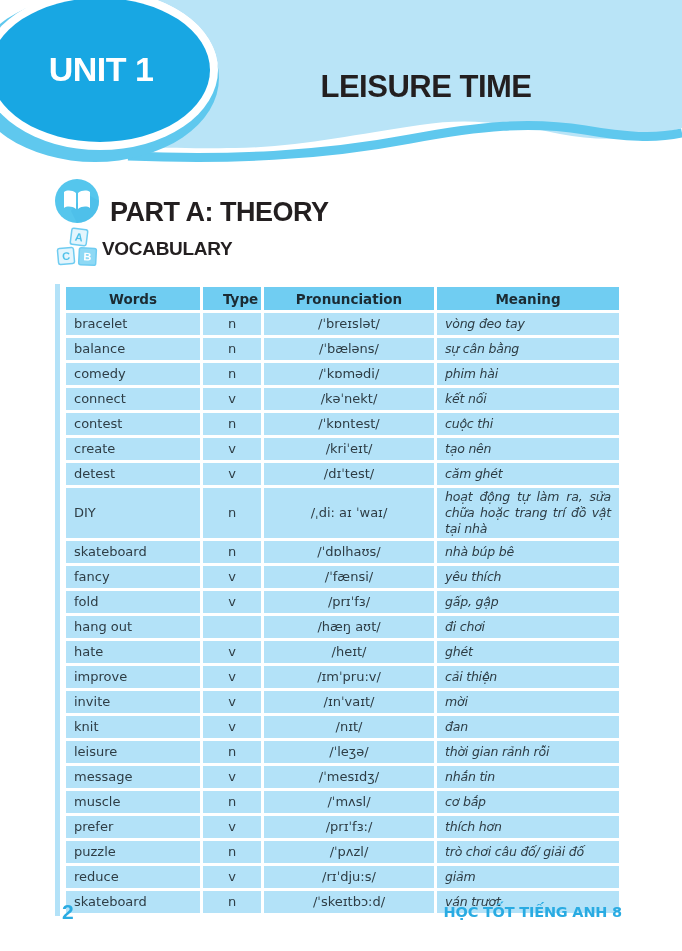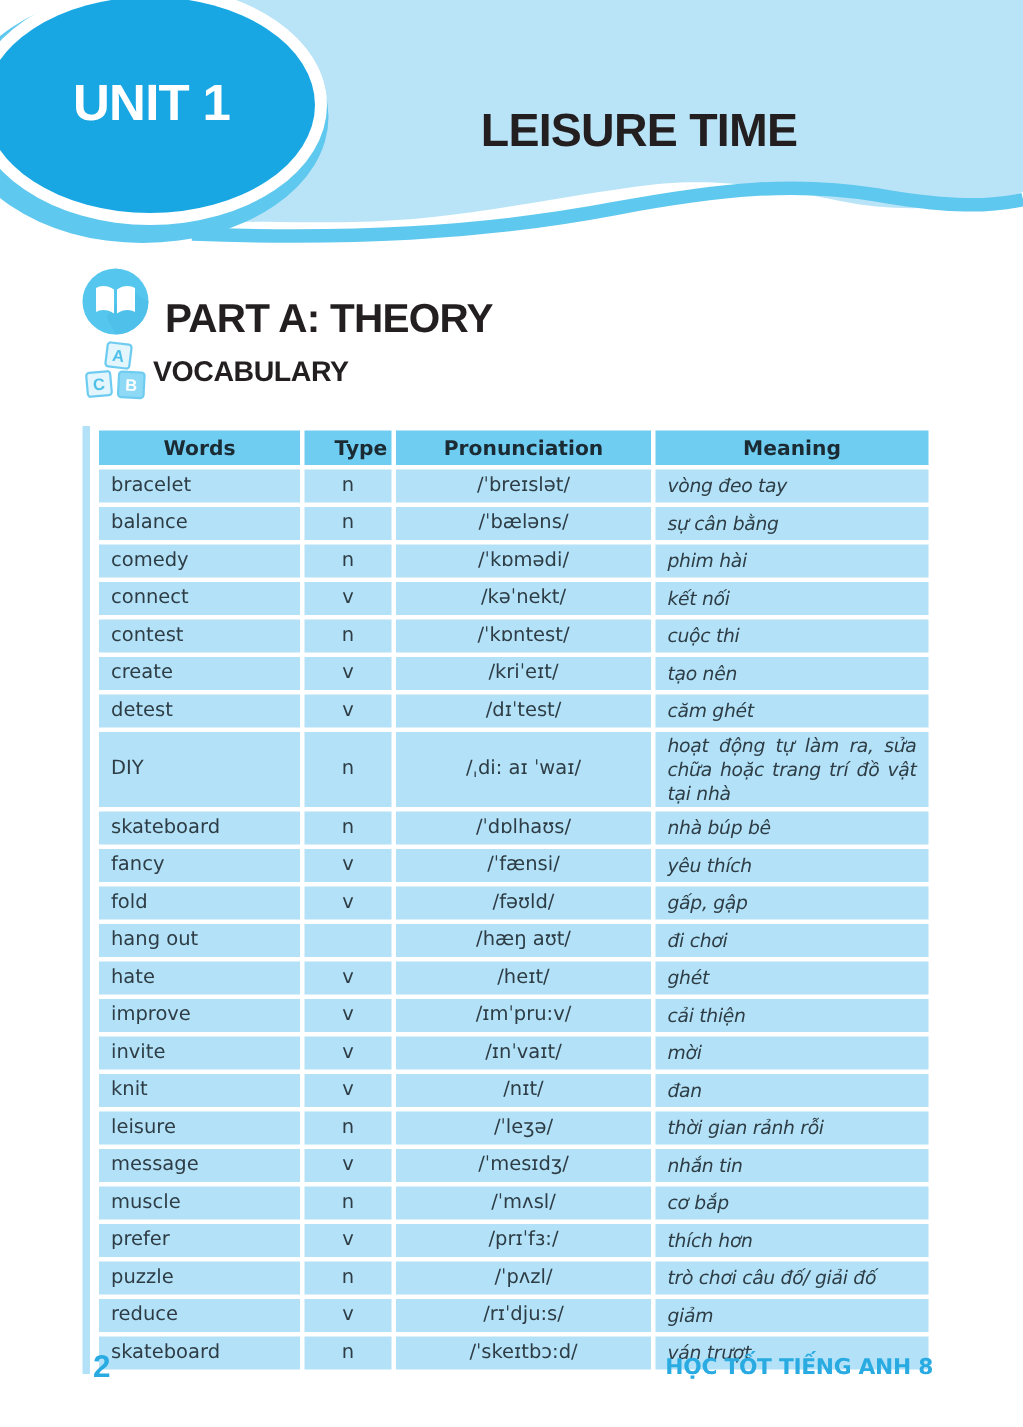--- a/index.html
+++ b/index.html
@@ -230,21 +230,21 @@
         </tr>
         <tr>
           <td class="word-cell">fancy</td>
           <td class="type-cell">v</td>
           <td class="pron-cell">/ˈfænsi/</td>
           <td class="meaning-cell">yêu thích</td>
         </tr>
         <tr>
           <td class="word-cell">fold</td>
           <td class="type-cell">v</td>
-          <td class="pron-cell">/fəʊld/</td>
+          <td class="pron-cell">/prɪˈfɜ/</td>
           <td class="meaning-cell">gấp, gập</td>
         </tr>
         <tr>
           <td class="word-cell">hang out</td>
           <td class="type-cell"></td>
           <td class="pron-cell">/hæŋ aʊt/</td>
           <td class="meaning-cell">đi chơi</td>
         </tr>
         <tr>
           <td class="word-cell">hate</td>

